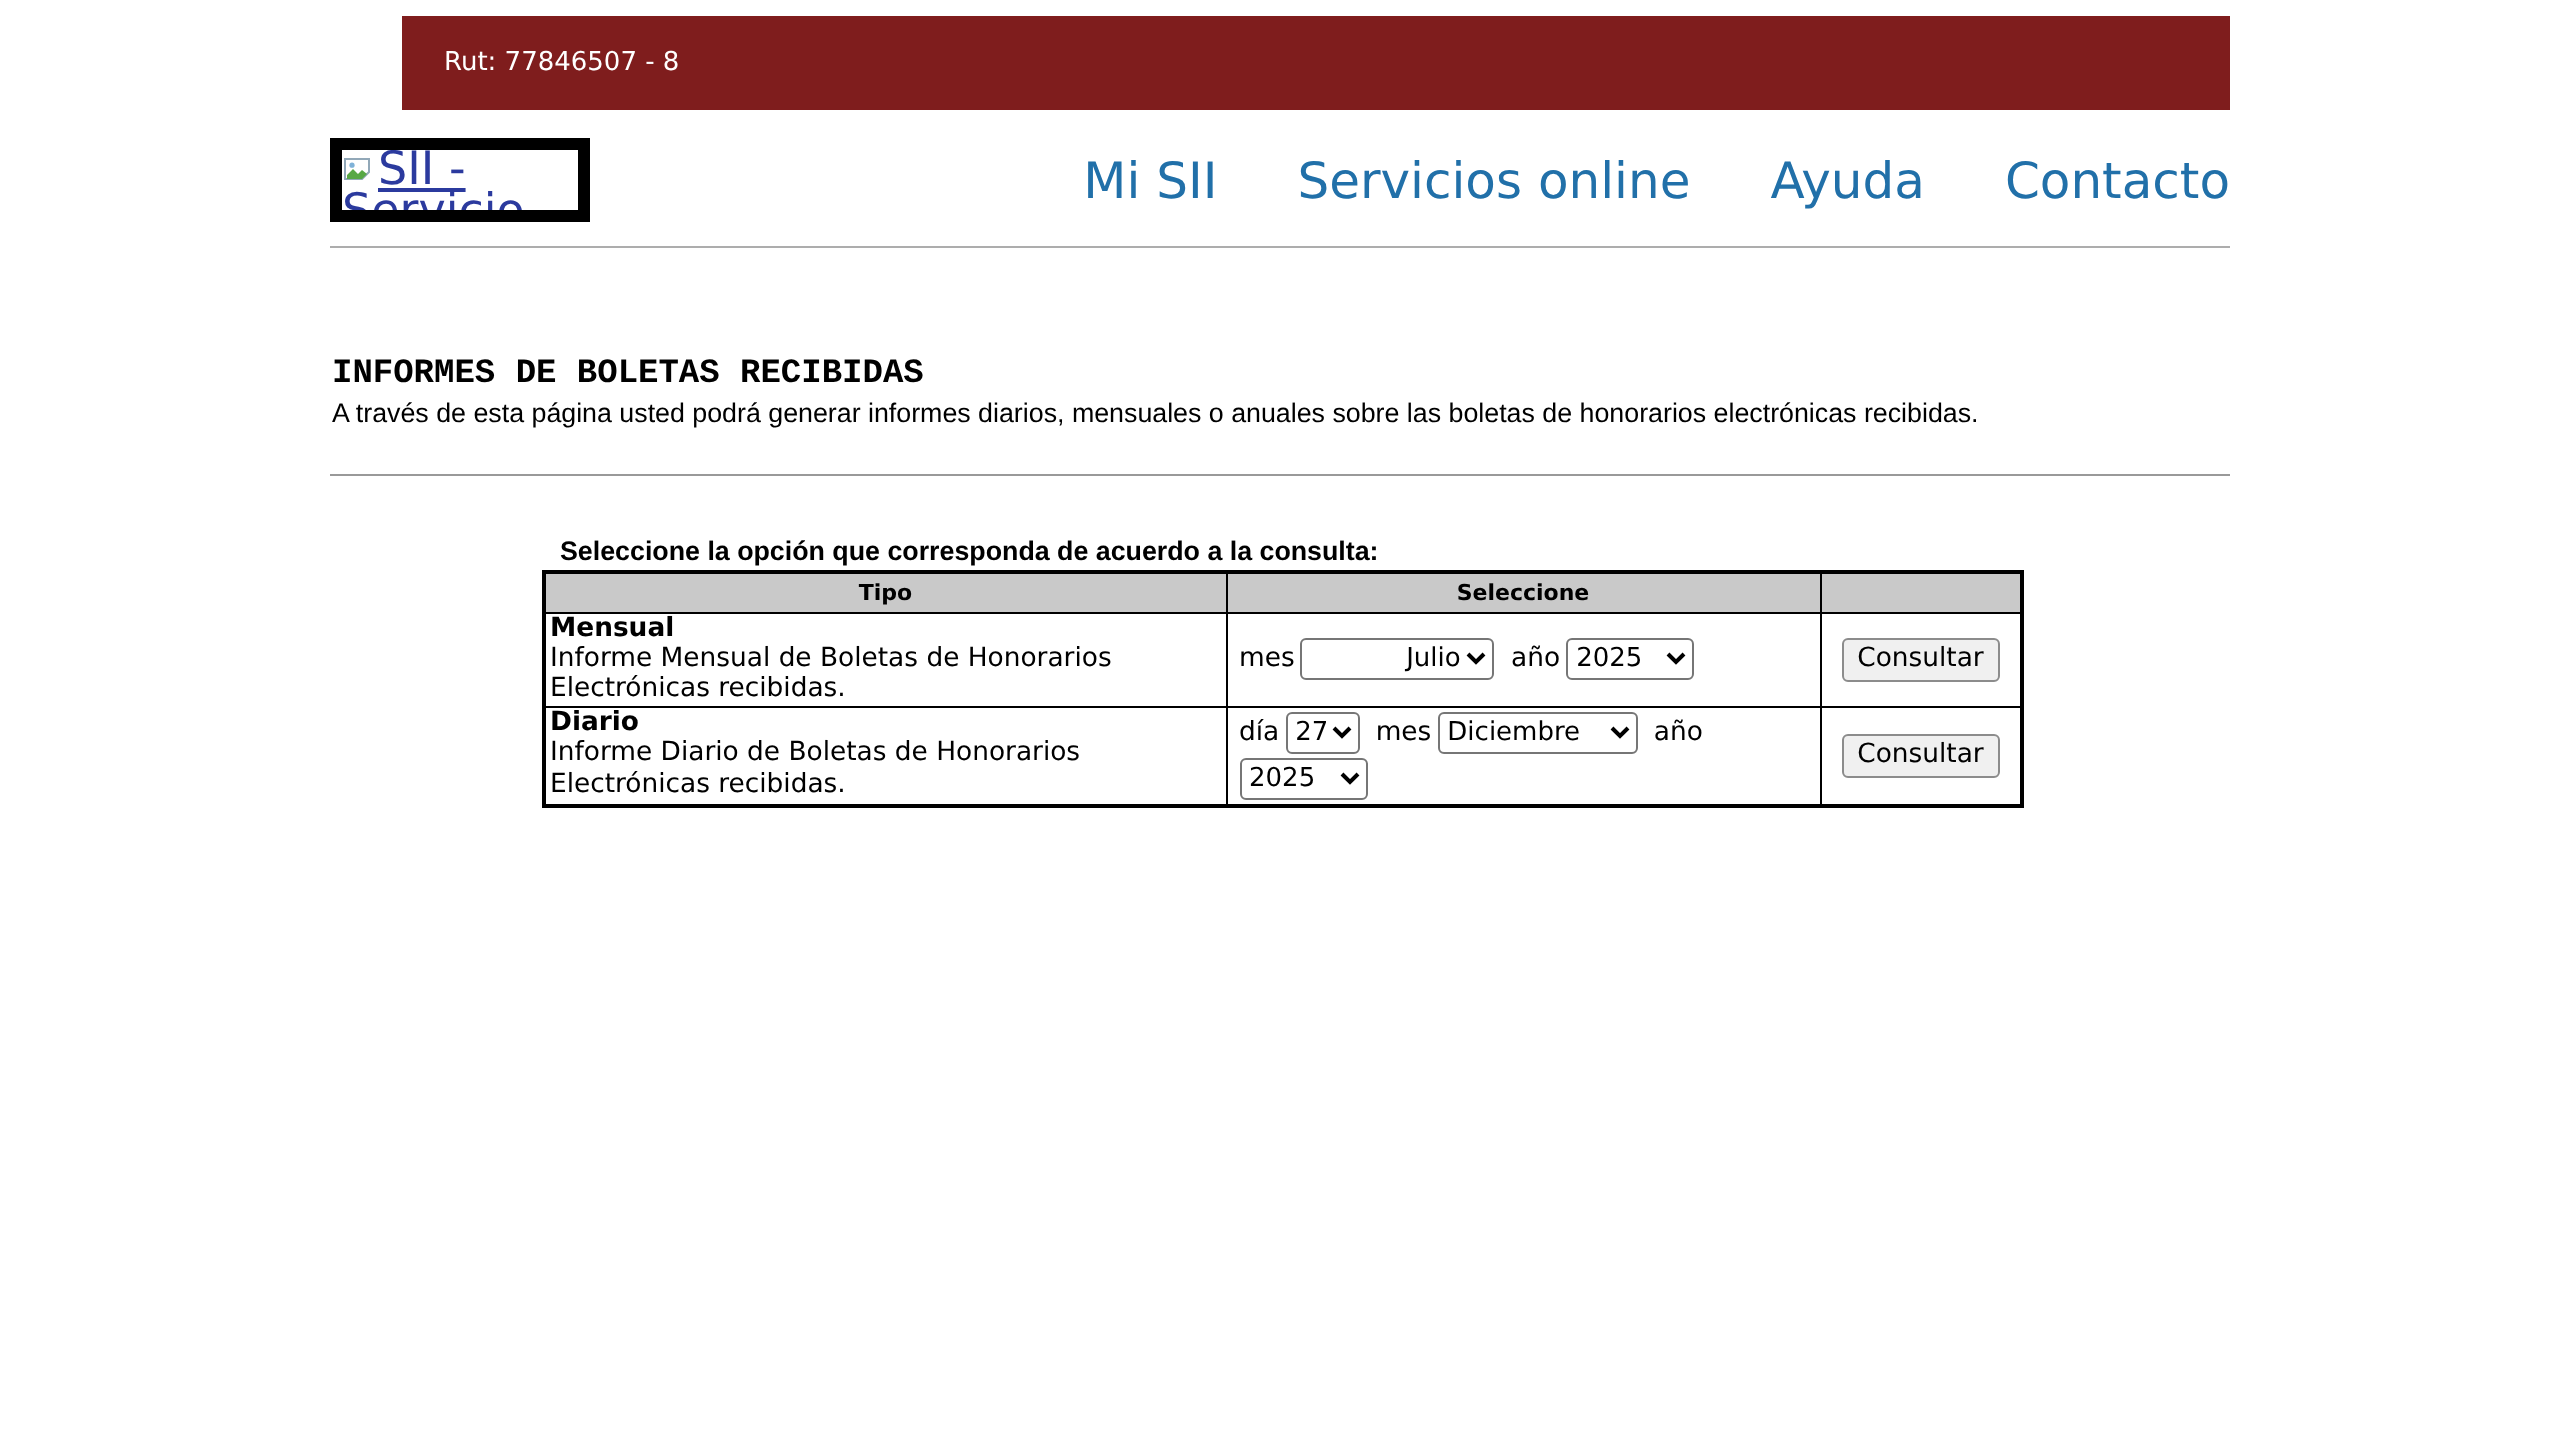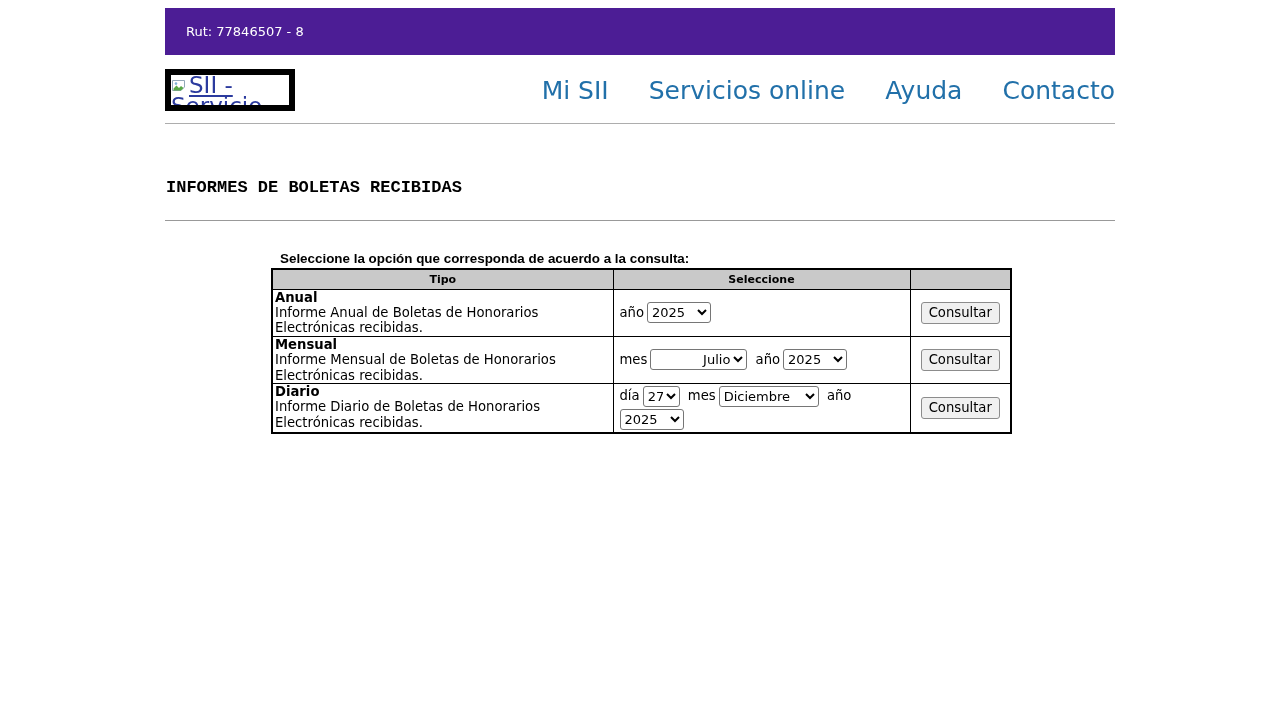--- a/index.html
+++ b/index.html
@@ -4,23 +4,24 @@
 <style>
   * { box-sizing: border-box; }
   html, body { margin: 0; padding: 0; background: #ffffff; }
   body { font-family: "DejaVu Sans", sans-serif; width: 1280px; height: 720px; overflow: hidden; }
   .container { width: 950px; margin: 0 auto; }
 
   
   .topbar {
     margin-top: 8px;
     height: 47px;
-    background: #4c1d95;
+    background: #7f1d1d;
     display: flex;
     align-items: center;
+    margin-left: 36px;
   }
   .rut-text {
     color: #ffffff;
     font-size: 13px;
     padding-left: 21px;
   }
   .logout-btn {
     margin-left: auto;
     margin-right: 15px;
     background: #e9541d;
@@ -180,51 +181,38 @@
     </a>
     <div class="nav">
       <a>Mi SII</a>
       <a>Servicios online</a>
       <a>Ayuda</a>
       <a>Contacto</a>
     </div>
   </div>
 
   <h1 class="page-title">INFORMES DE BOLETAS RECIBIDAS</h1>
+  <p class="page-subtitle">A través de esta página usted podrá generar informes diarios, mensuales o anuales sobre las boletas de honorarios electrónicas recibidas.</p>
   <hr class="divider">
 
   <div class="form-caption">Seleccione la opción que corresponda de acuerdo a la consulta:</div>
 
   <table class="report-table">
     <colgroup>
         <col class="col-tipo">
         <col class="col-sel">
         <col class="col-btn">
       </colgroup>
     <tbody>
         <tr>
       <th>Tipo</th>
       <th>Seleccione</th>
       <th></th>
     </tr>
 
-    <tr>
-      <td class="tipo-cell">
-        <span class="row-type">Anual</span><br>
-        <span>Informe Anual de Boletas de Honorarios Electrónicas recibidas.</span>
-      </td>
-      <td class="sel-cell">
-        <span class="ctl-line">
-          <label>año</label><select class="w-year"><option>2025</option></select>
-        </span>
-      </td>
-      <td class="btn-cell">
-        <button class="consultar">Consultar</button>
-      </td>
-    </tr>
 
     <tr>
       <td class="tipo-cell">
         <span class="row-type">Mensual</span><br>
         <span>Informe Mensual de Boletas de Honorarios Electrónicas recibidas.</span>
       </td>
       <td class="sel-cell">
         <span class="ctl-line">
           <label>mes</label><select class="w-month"><option>Julio</option></select>
           <label>año</label><select class="w-year"><option>2025</option></select>

